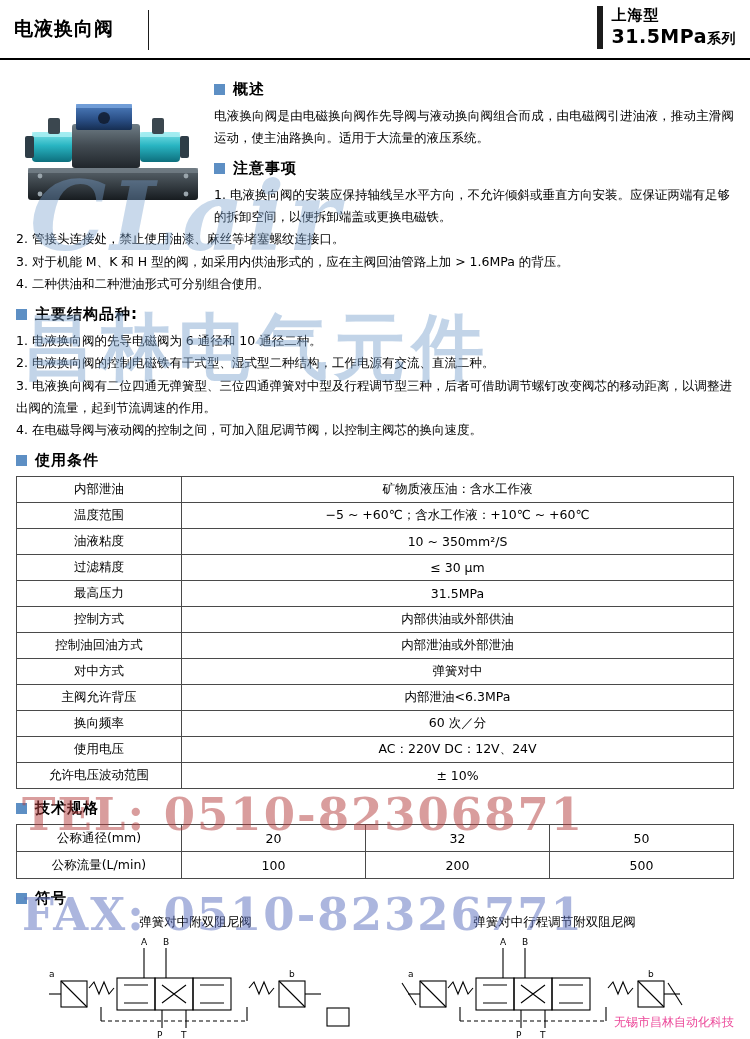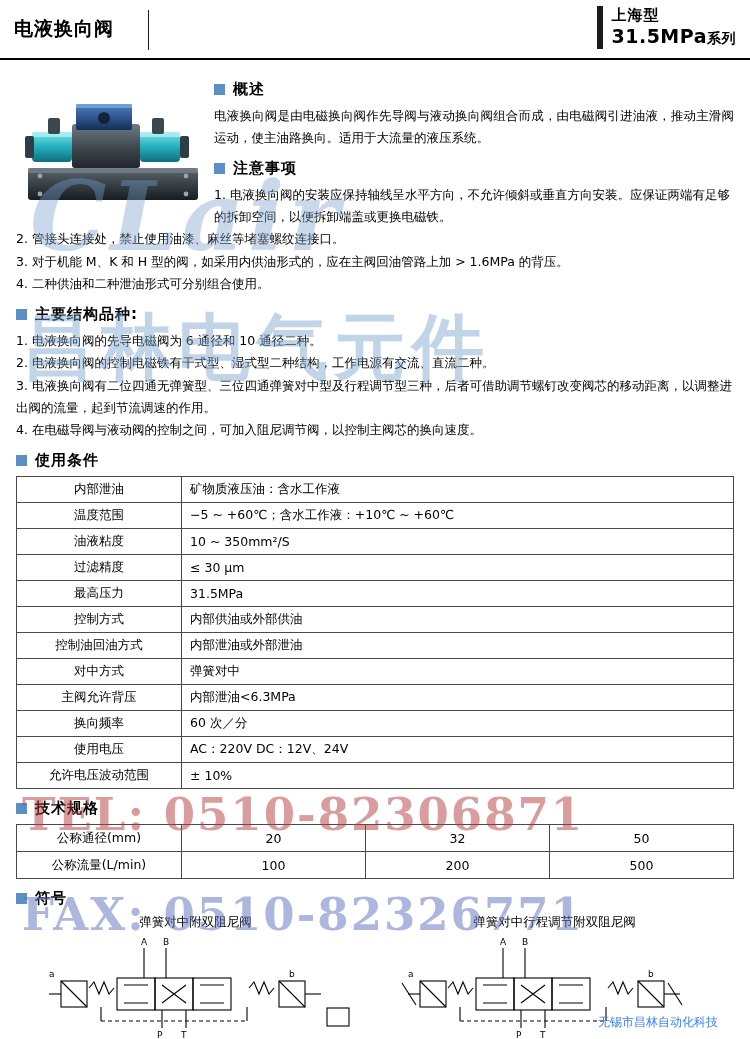--- a/index.html
+++ b/index.html
@@ -170,20 +170,21 @@
   table.spec {
     width: 100%;
     border-collapse: collapse;
     font-size: 12.5px;
     margin-top: 4px;
   }
   table.spec td {
     border: 1px solid #4a4a4a;
     padding: 3px 8px;
     height: 19px;
+    text-align: center;
   }
   table.spec td.label {
     width: 148px;
     text-align: center;
   }
   table.tech {
     width: 100%;
     border-collapse: collapse;
     font-size: 12.5px;
     margin-top: 4px;
@@ -205,24 +206,24 @@
     display: flex;
     justify-content: space-around;
   }
   .sym-col { text-align: center; }
   .sym-caption {
     font-size: 12.5px;
     margin-bottom: 2px;
   }
   .footer-company {
     position: absolute;
-    right: 32px;
+    right: 16px;
     bottom: 8px;
     font-size: 12px;
-    color: #3b82f6;
+    color: #ec4899;
     z-index: 3;
   }
 </style>
 </head>
 <body>
 
 <div class="header">
   <div class="header-title">电液换向阀</div>
   <div class="header-rule"></div>
   <div class="header-right">

